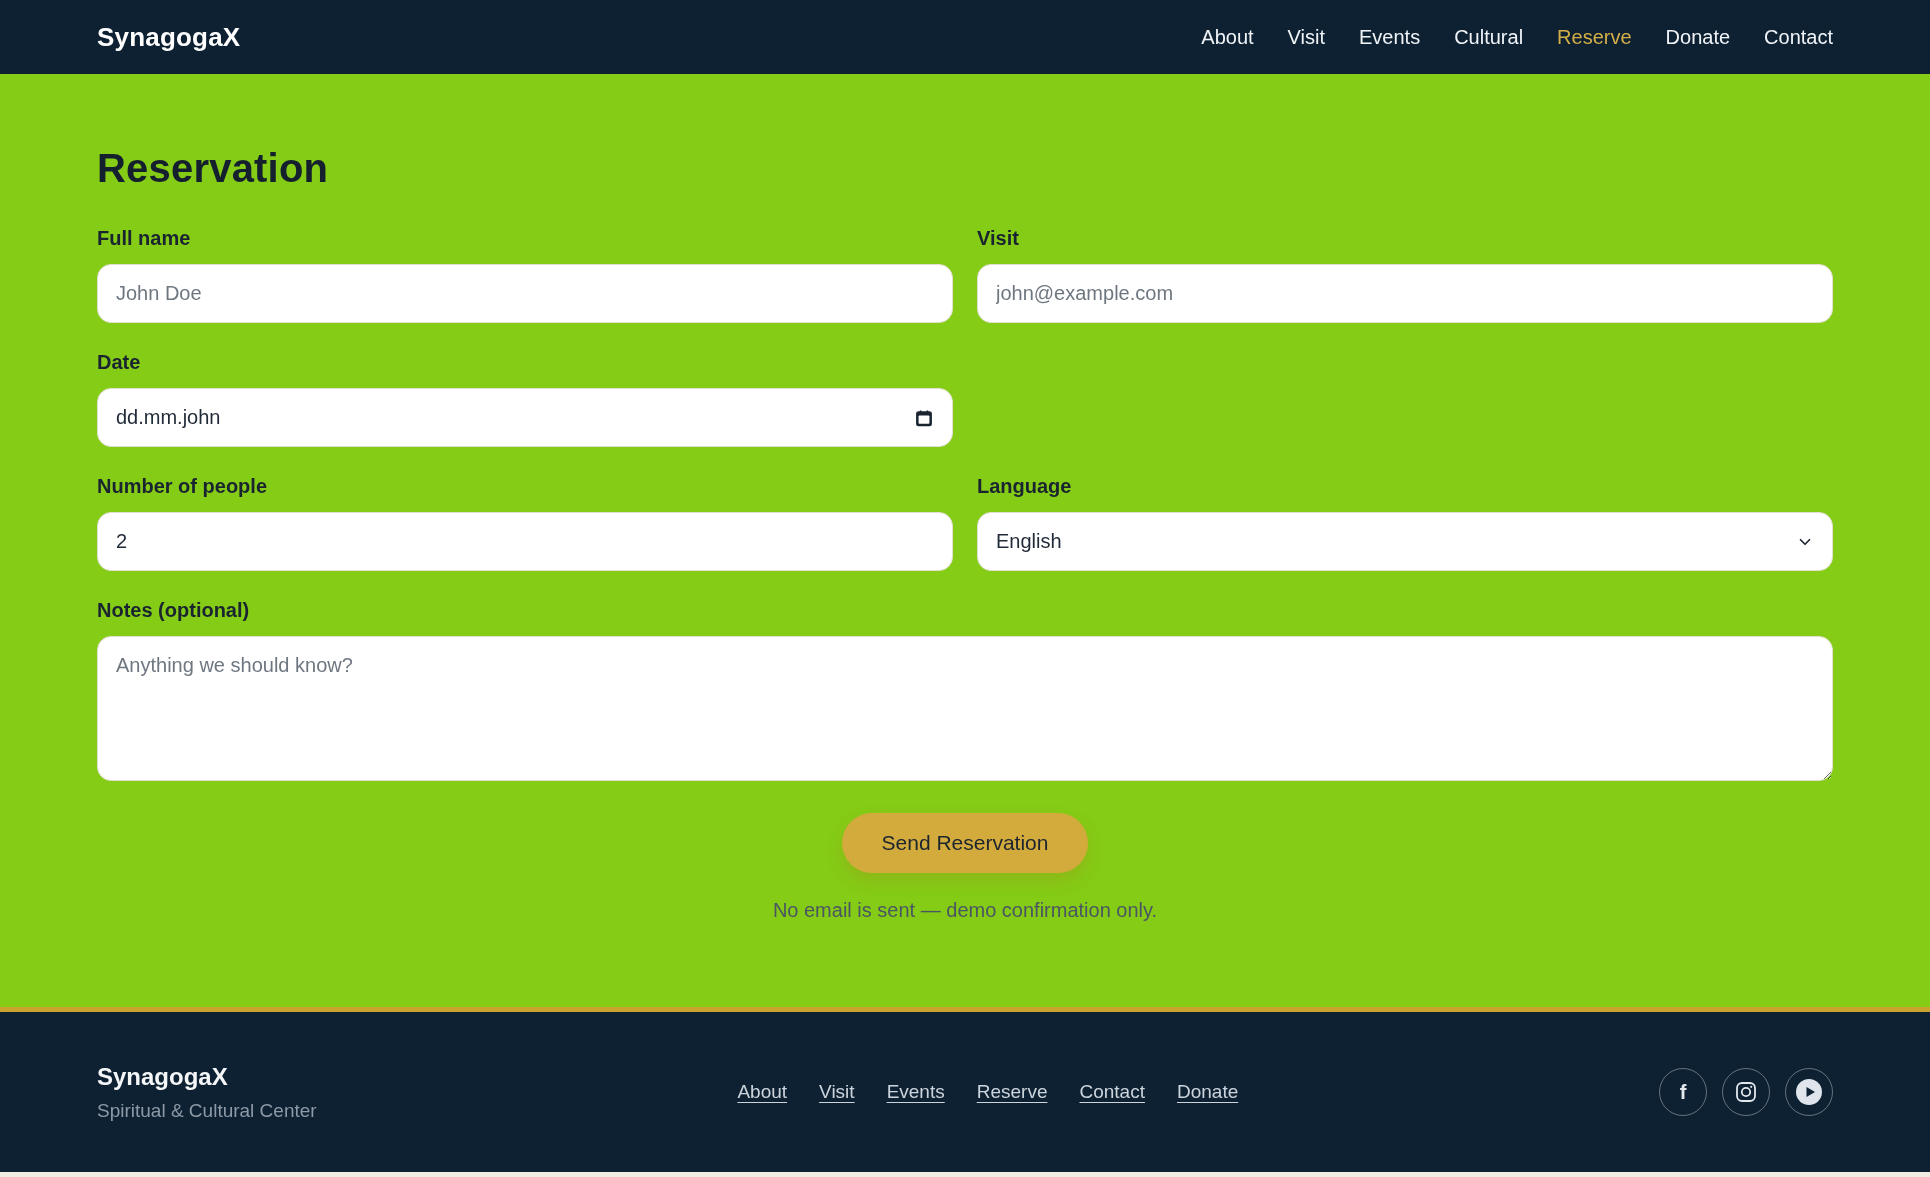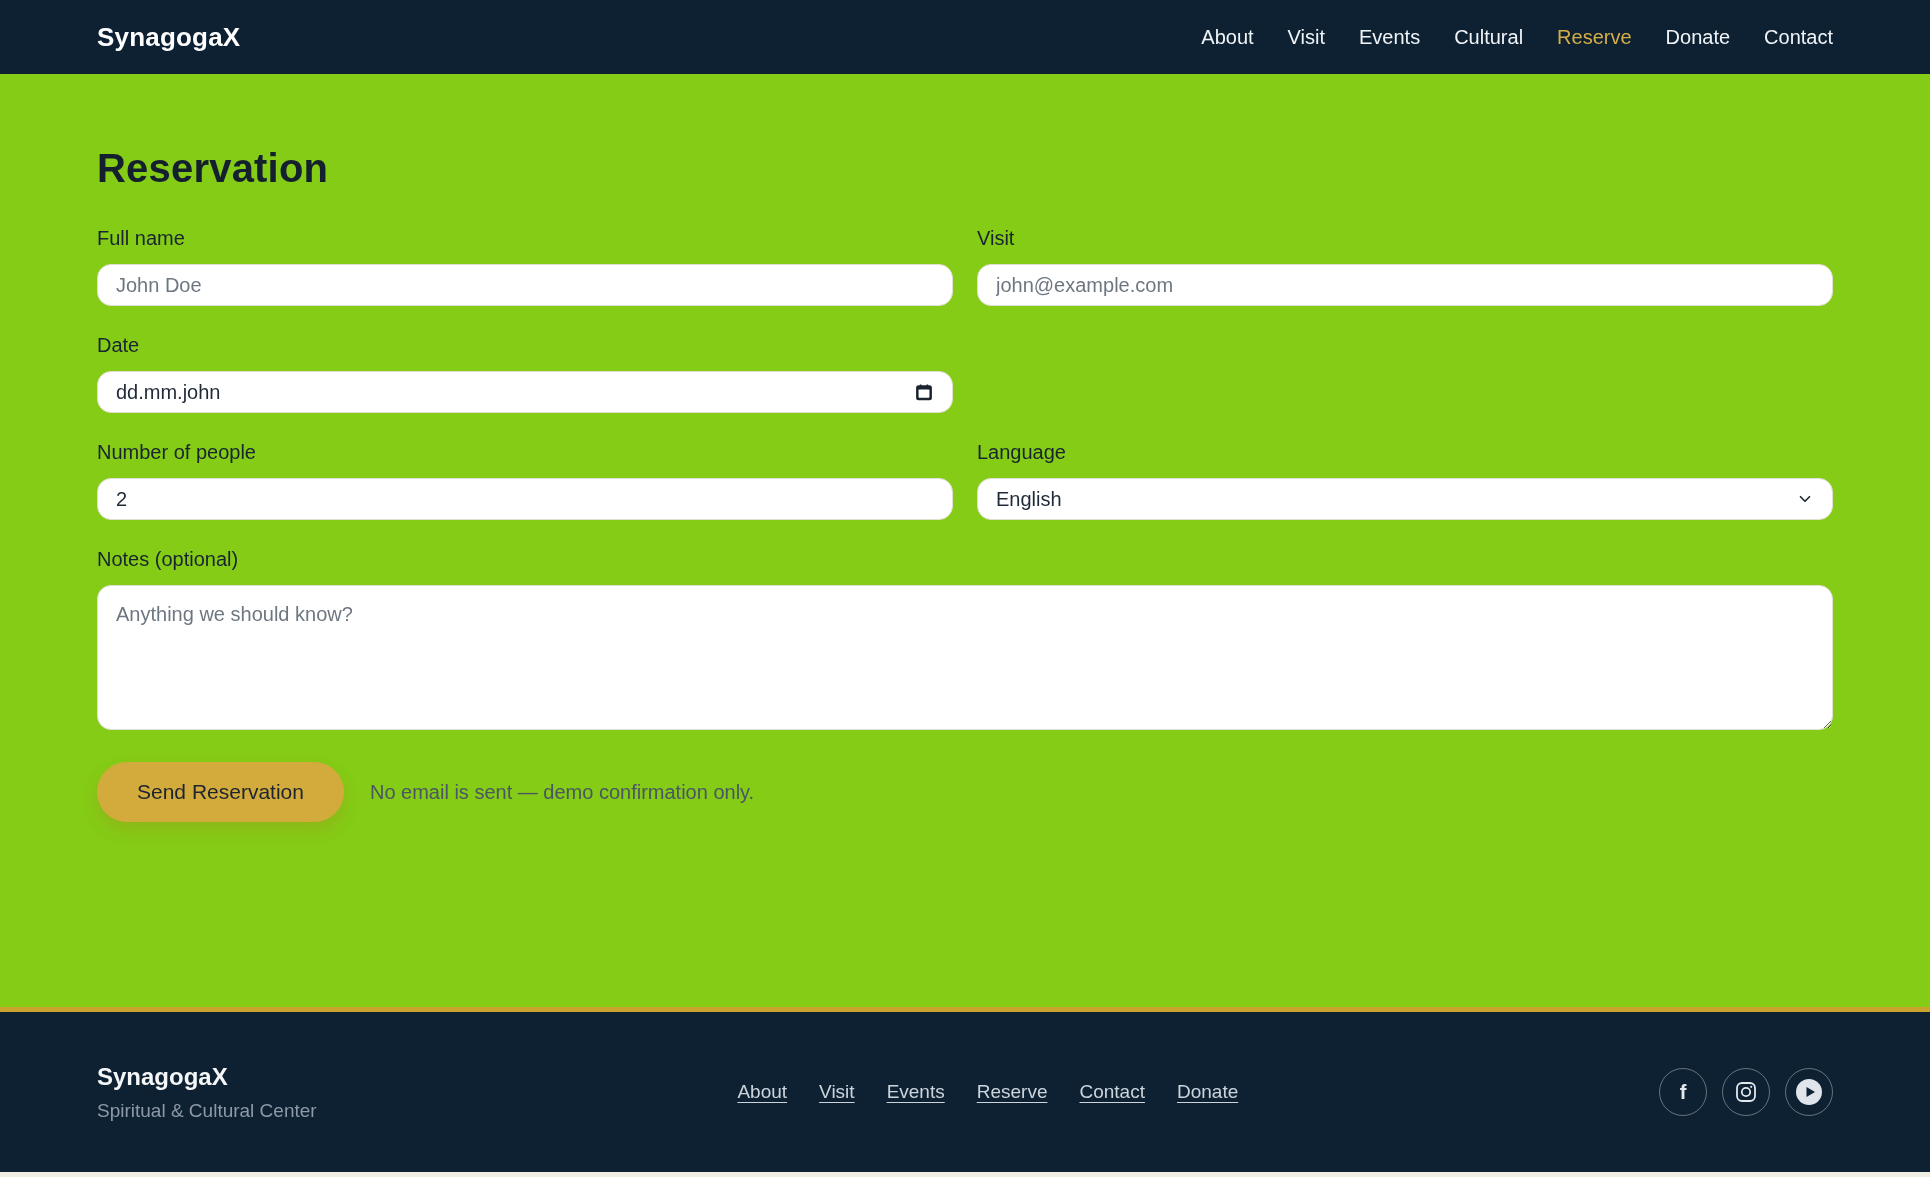--- a/index.html
+++ b/index.html
@@ -35,43 +35,43 @@
   .page-title {
     font-size:40px; font-weight:700; color:#15202e;
     margin-bottom:36px; letter-spacing:.2px;
   }
   .form-row {
     display:grid; grid-template-columns:1fr 1fr; column-gap:24px;
     margin-bottom:28px;
   }
   .form-row.single { grid-template-columns:1fr; }
   .field-label {
-    display:block; font-size:20px; color:#1a2430; margin-bottom:14px;
+    display:block; font-size:20px; color:#1a2430; margin-bottom:14px;font-weight:bold;
   }
   .control {
-    width:100%; height:42px;
+    width:100%; height:59px;
     background:#ffffff;
     border:1px solid #e2ded2;
     border-radius:14px;
     padding:0 18px;
     font-family:"Liberation Sans", sans-serif;
     font-size:20px; color:#1f2937;
     display:flex; align-items:center; justify-content:space-between;
     outline:none;
   }
   input.control::placeholder, textarea.control::placeholder { color:#6e7781; opacity:1; }
   textarea.control {
     height:145px; padding:15px 18px; resize:both; display:block;
     line-height:1.35;
   }
   .select-like, .date-like { cursor:pointer; }
   .chev { width:18px; height:18px; flex:0 0 auto; }
   .cal  { width:20px; height:20px; flex:0 0 auto; cursor:pointer; }
   
-  .actions { display:flex; align-items:center; gap:26px; margin-top:32px; }
+  .actions { display:flex; align-items:center; gap:26px; margin-top:32px;flex-direction:column; }
   .btn-primary {
     background:#d3ab3c; color:#1c2430;
     border:none; border-radius:999px;
     height:60px; padding:0 40px;
     font-family:"Liberation Sans", sans-serif;
     font-size:21px; font-weight:500;
     cursor:pointer;
     box-shadow:0 8px 16px rgba(170,130,30,.28);
   }
   .form-note { font-size:20px; color:#4b5563; }

